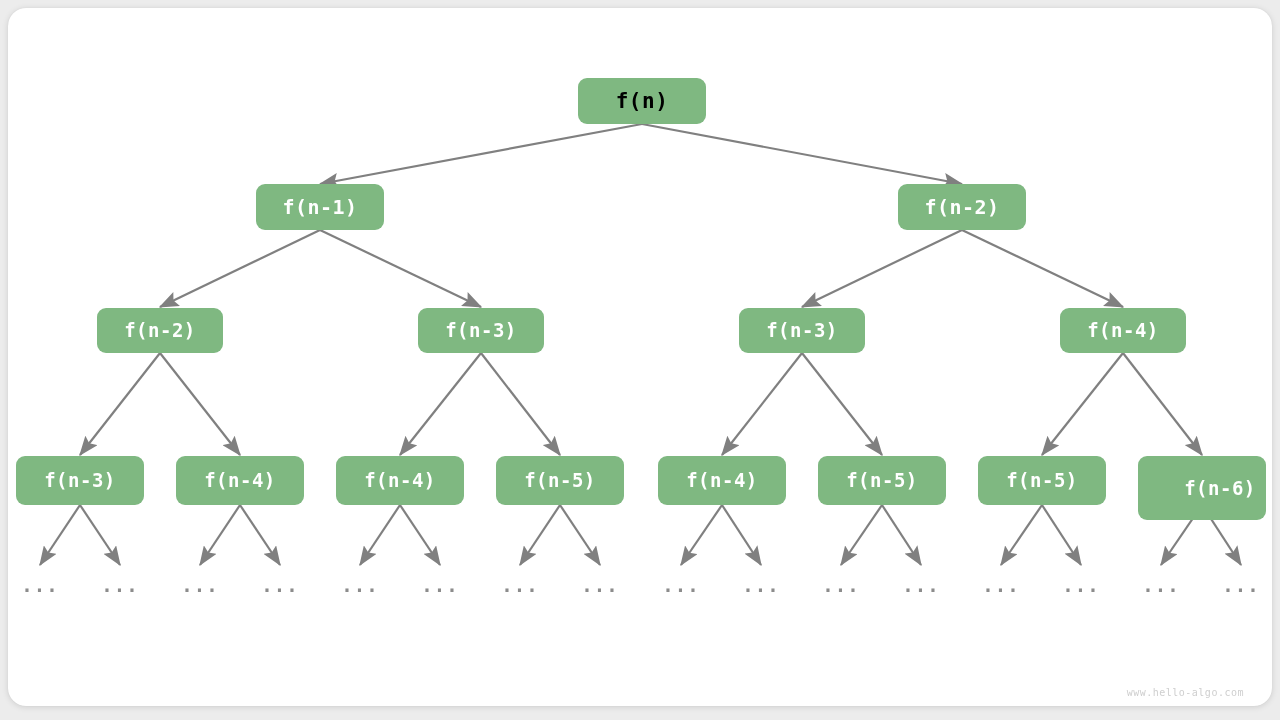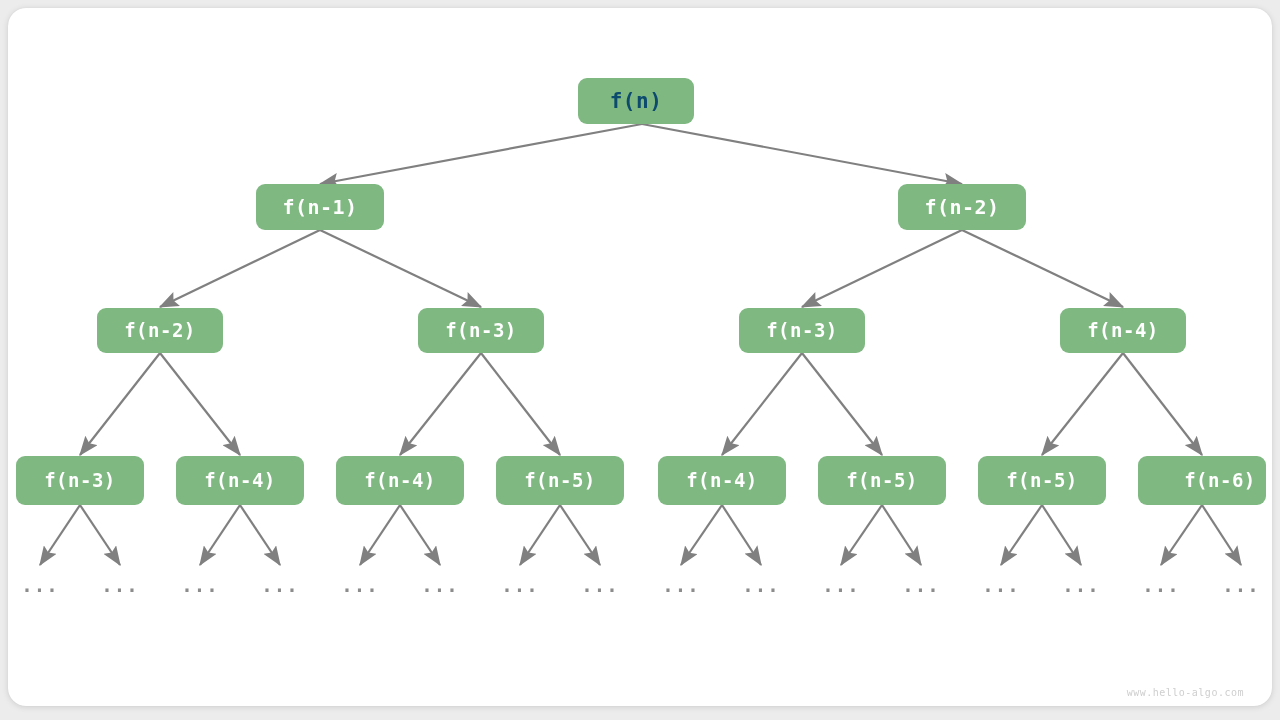--- a/index.html
+++ b/index.html
@@ -115,35 +115,35 @@
         <line x1="882" y1="505" x2="841" y2="565" stroke="#808080" stroke-width="2.2" stroke-linecap="butt" marker-end="url(#arrowhead)"></line>
         <line x1="882" y1="505" x2="921" y2="565" stroke="#808080" stroke-width="2.2" stroke-linecap="butt" marker-end="url(#arrowhead)"></line>
         <line x1="1042" y1="505" x2="1001" y2="565" stroke="#808080" stroke-width="2.2" stroke-linecap="butt" marker-end="url(#arrowhead)"></line>
         <line x1="1042" y1="505" x2="1081" y2="565" stroke="#808080" stroke-width="2.2" stroke-linecap="butt" marker-end="url(#arrowhead)"></line>
         <line x1="1202" y1="505" x2="1161" y2="565" stroke="#808080" stroke-width="2.2" stroke-linecap="butt" marker-end="url(#arrowhead)"></line>
         <line x1="1202" y1="505" x2="1241" y2="565" stroke="#808080" stroke-width="2.2" stroke-linecap="butt" marker-end="url(#arrowhead)"></line>
       </g>
   </svg>
 
   <div id="nodes">
-      <div class="node" style="width: 116px; height: 46px; left: 578px; top: 78px; font-size: 21px; background: rgb(127, 184, 129); color: #0c4a6e;">f(n)</div>
+      <div class="node" style="width: 128px; height: 46px; left: 578px; top: 78px; font-size: 21px; background: rgb(127, 184, 129); color: #000000;">f(n)</div>
       <div class="node" style="width: 128px; height: 46px; left: 256px; top: 184px; font-size: 20px; background: rgb(127, 184, 129); color: rgb(255, 255, 255); text-align: center;">f(n-1)</div>
       <div class="node" style="width: 128px; height: 46px; left: 898px; top: 184px; font-size: 20px; background: rgb(127, 184, 129); color: rgb(255, 255, 255);">f(n-2)</div>
       <div class="node" style="width: 126px; height: 45px; left: 97px; top: 307.5px; font-size: 19px; background: rgb(127, 184, 129); color: rgb(255, 255, 255);">f(n-2)</div>
       <div class="node" style="width: 126px; height: 45px; left: 418px; top: 307.5px; font-size: 19px; background: rgb(127, 184, 129); color: rgb(255, 255, 255);">f(n-3)</div>
       <div class="node" style="width: 126px; height: 45px; left: 739px; top: 307.5px; font-size: 19px; background: rgb(127, 184, 129); color: rgb(255, 255, 255);">f(n-3)</div>
       <div class="node" style="width: 126px; height: 45px; left: 1060px; top: 307.5px; font-size: 19px; background: rgb(127, 184, 129); color: rgb(255, 255, 255);">f(n-4)</div>
       <div class="node" style="width: 128px; height: 49px; left: 16px; top: 455.5px; font-size: 19px; background: rgb(127, 184, 129); color: rgb(255, 255, 255);">f(n-3)</div>
       <div class="node" style="width: 128px; height: 49px; left: 176px; top: 455.5px; font-size: 19px; background: rgb(127, 184, 129); color: rgb(255, 255, 255);">f(n-4)</div>
       <div class="node" style="width: 128px; height: 49px; left: 336px; top: 455.5px; font-size: 19px; background: rgb(127, 184, 129); color: rgb(255, 255, 255);">f(n-4)</div>
       <div class="node" style="width: 128px; height: 49px; left: 496px; top: 455.5px; font-size: 19px; background: rgb(127, 184, 129); color: rgb(255, 255, 255);">f(n-5)</div>
       <div class="node" style="width: 128px; height: 49px; left: 658px; top: 455.5px; font-size: 19px; background: rgb(127, 184, 129); color: rgb(255, 255, 255);">f(n-4)</div>
       <div class="node" style="width: 128px; height: 49px; left: 818px; top: 455.5px; font-size: 19px; background: rgb(127, 184, 129); color: rgb(255, 255, 255);">f(n-5)</div>
       <div class="node" style="width: 128px; height: 49px; left: 978px; top: 455.5px; font-size: 19px; background: rgb(127, 184, 129); color: rgb(255, 255, 255);">f(n-5)</div>
-      <div class="node" style="width: 128px; height: 49px; left: 1138px; top: 455.5px; font-size: 19px; background: rgb(127, 184, 129); color: rgb(255, 255, 255); padding-left: 36px;">f(n-6)</div>
+      <div class="node" style="width: 128px; height: 64px; left: 1138px; top: 455.5px; font-size: 19px; background: rgb(127, 184, 129); color: rgb(255, 255, 255); padding-left: 36px;">f(n-6)</div>
     </div>
   <div id="ellipses">
       <div class="ellipsis" style="left: 40px; top: 585px; color: rgb(140, 140, 140);">...</div>
       <div class="ellipsis" style="left: 120px; top: 585px; color: rgb(140, 140, 140);">...</div>
       <div class="ellipsis" style="left: 200px; top: 585px; color: rgb(140, 140, 140);">...</div>
       <div class="ellipsis" style="left: 280px; top: 585px; color: rgb(140, 140, 140);">...</div>
       <div class="ellipsis" style="left: 360px; top: 585px; color: rgb(140, 140, 140);">...</div>
       <div class="ellipsis" style="left: 440px; top: 585px; color: rgb(140, 140, 140);">...</div>
       <div class="ellipsis" style="left: 520px; top: 585px; color: rgb(140, 140, 140);">...</div>
       <div class="ellipsis" style="left: 600px; top: 585px; color: rgb(140, 140, 140);">...</div>

